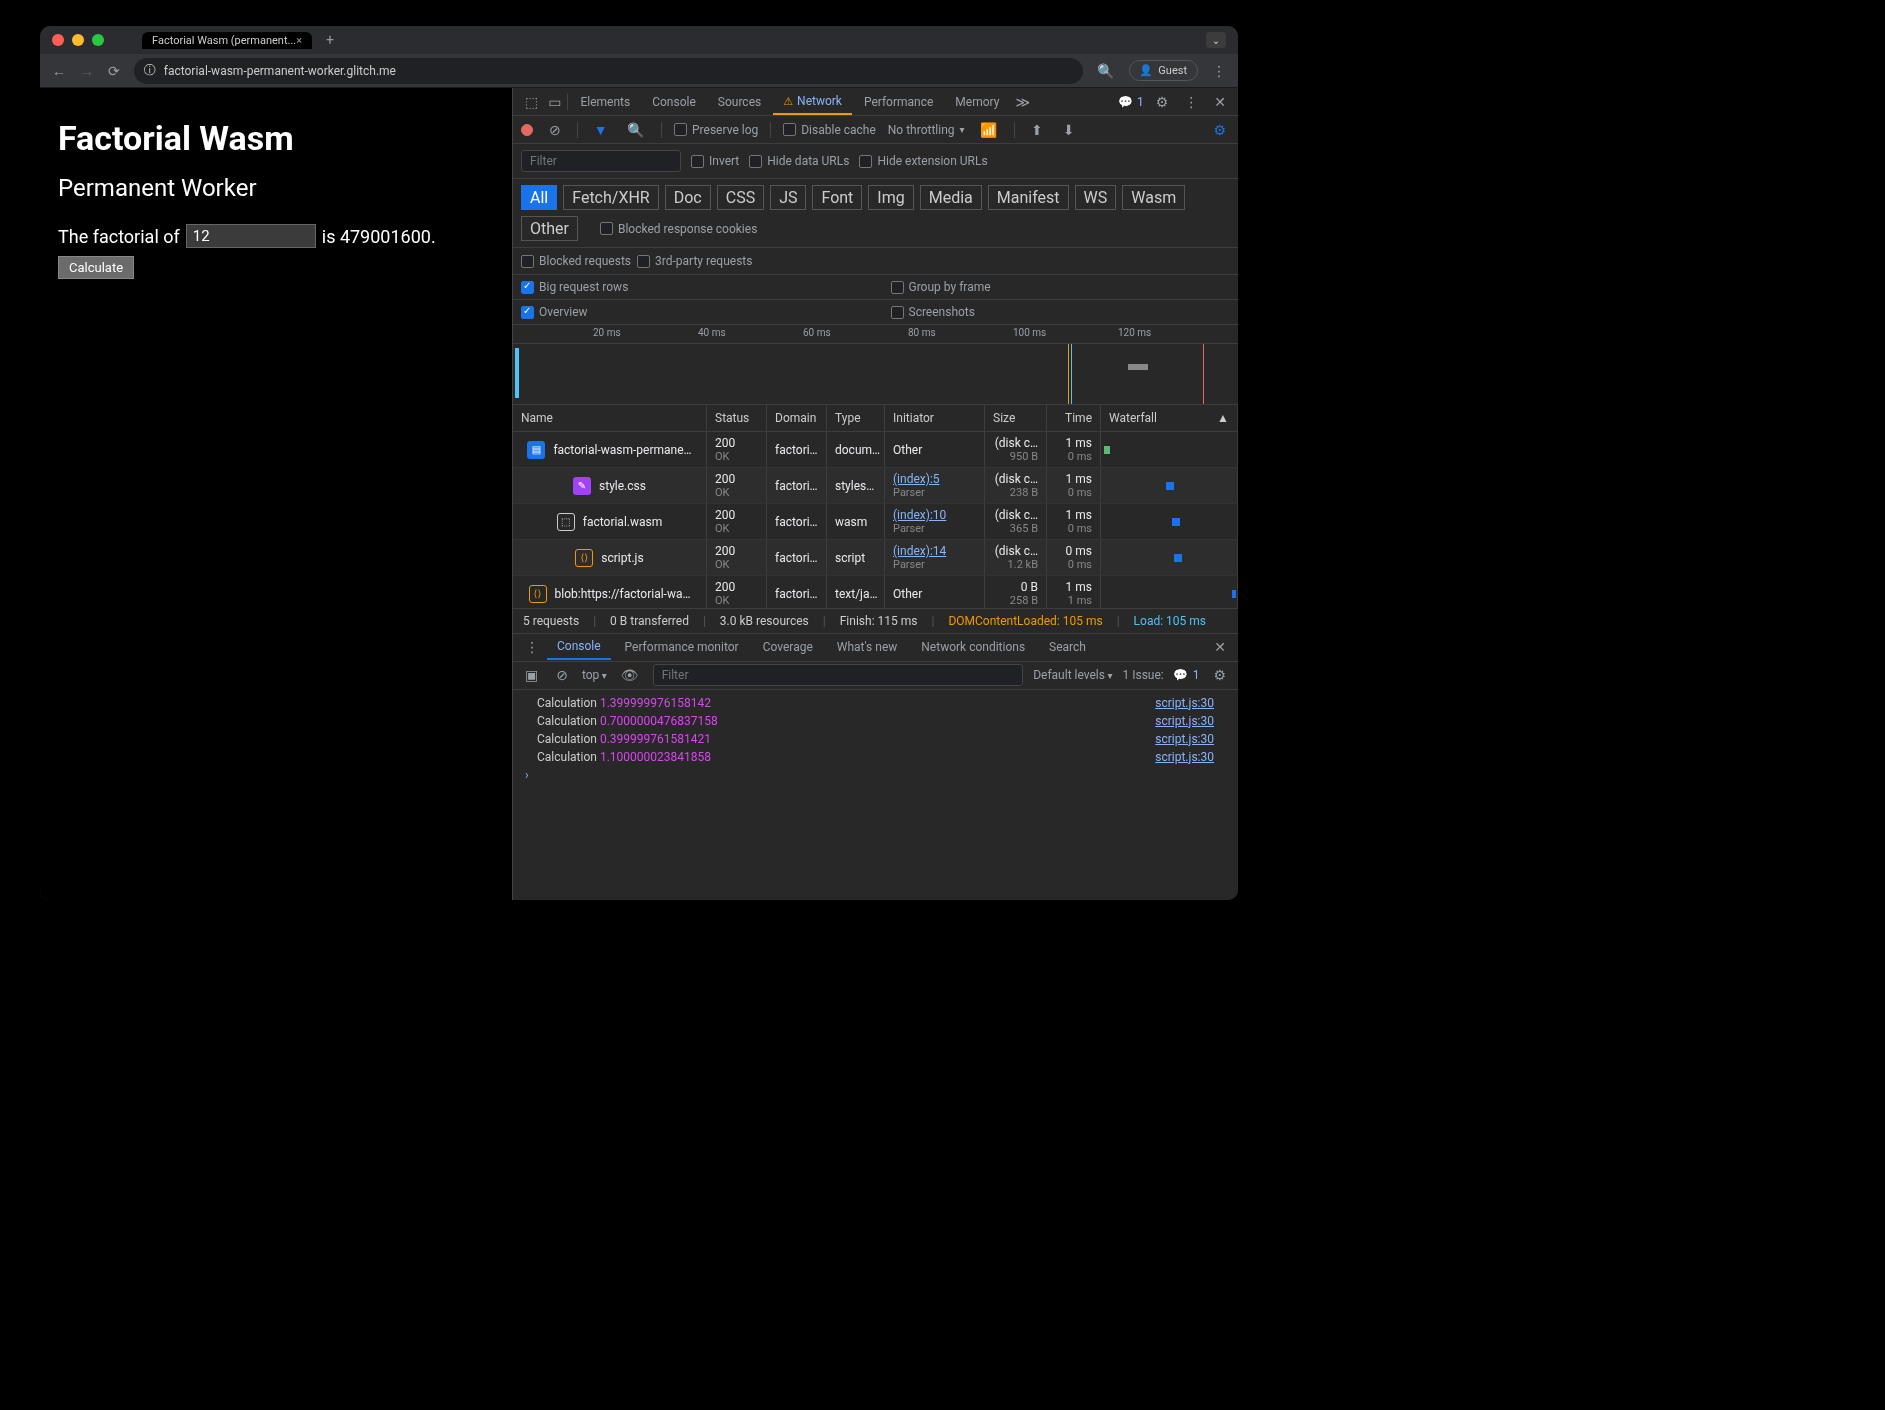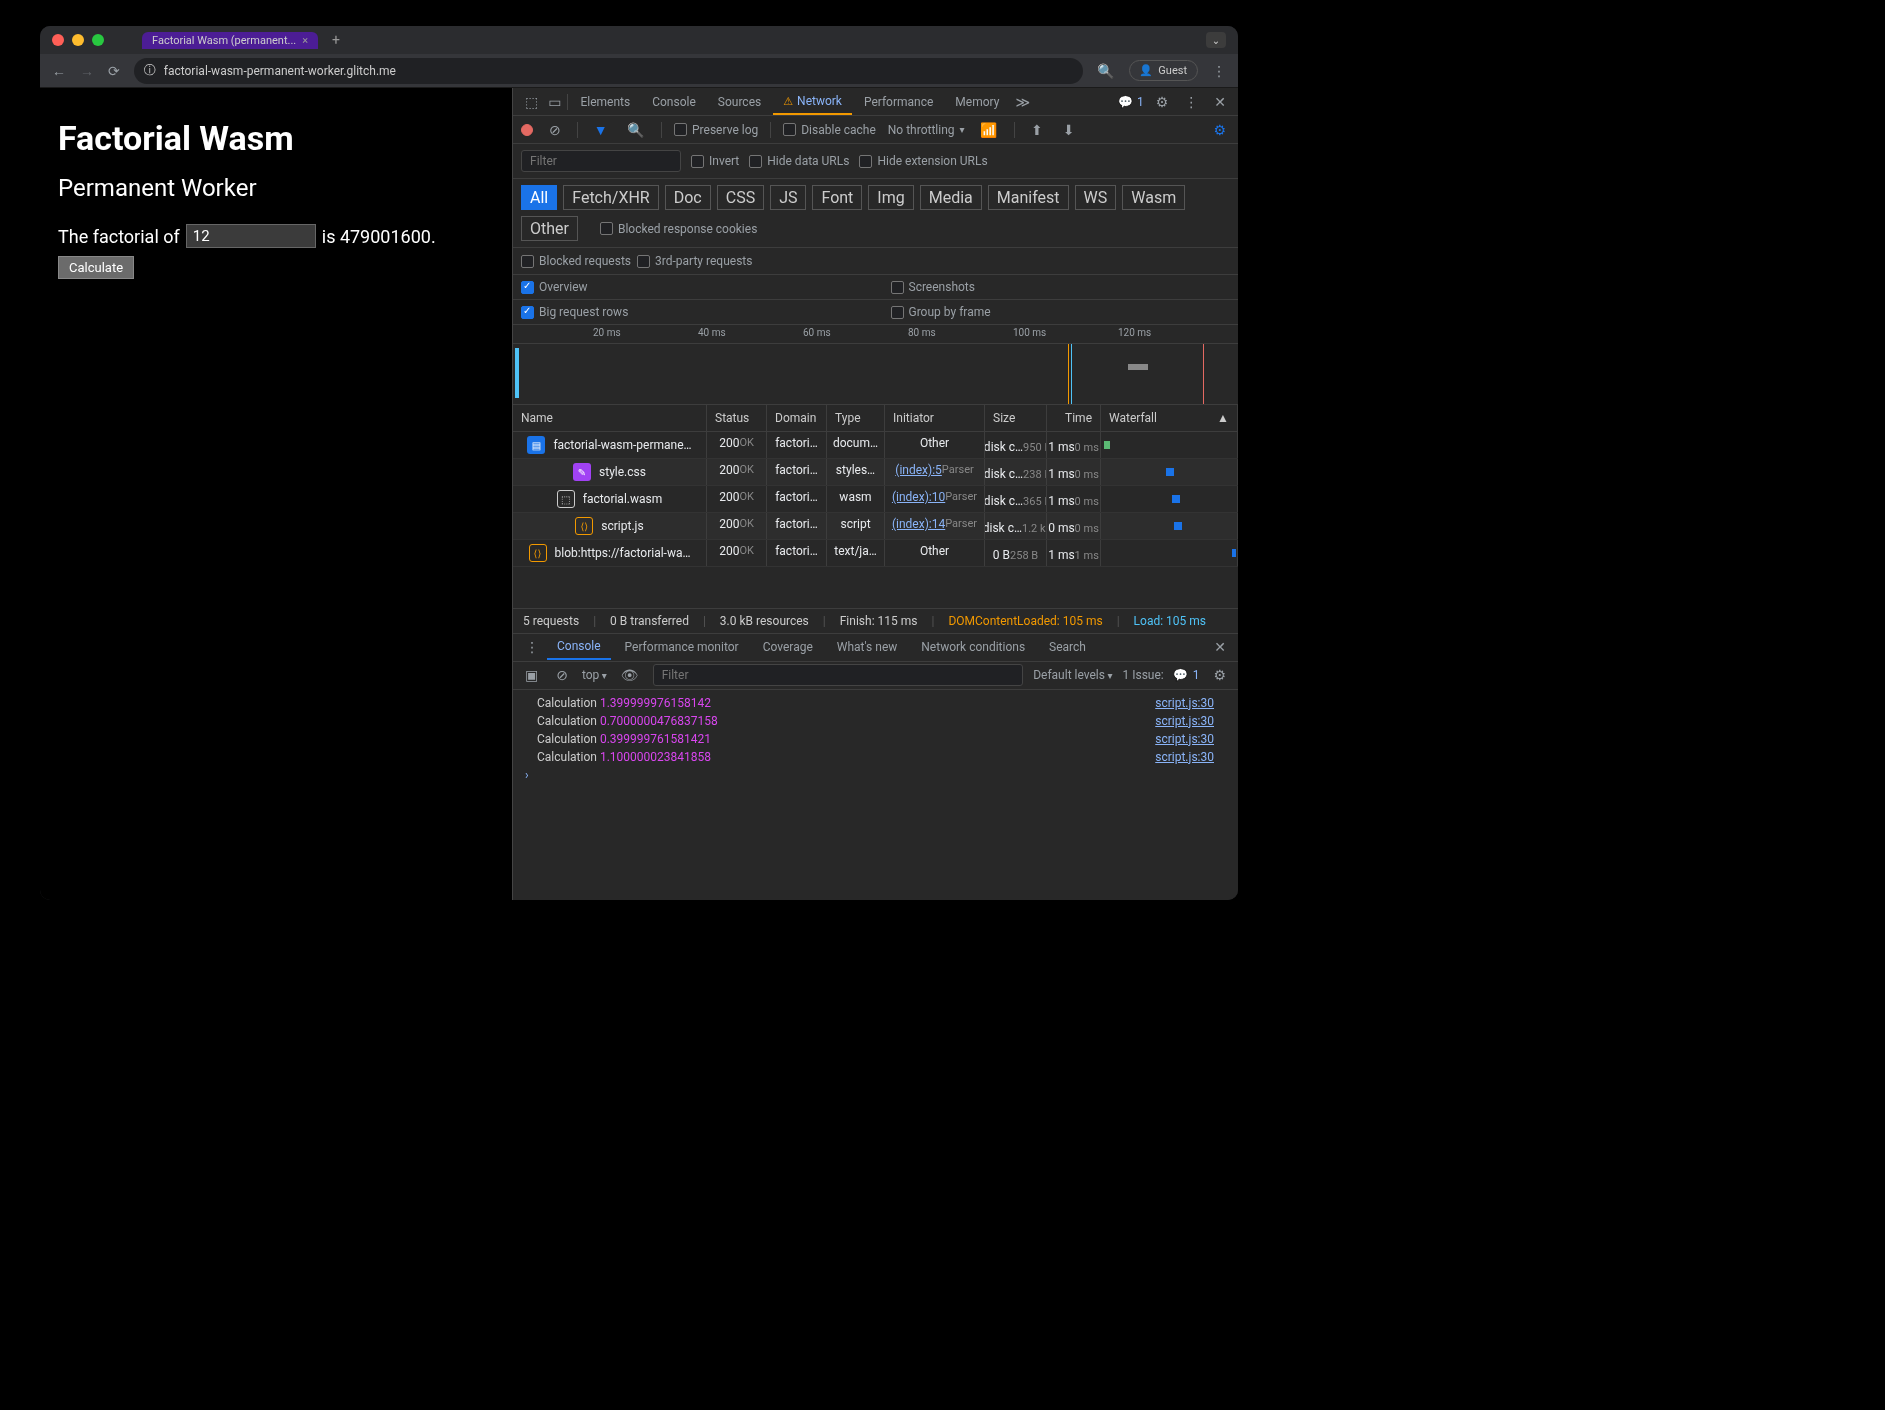--- a/index.html
+++ b/index.html
@@ -3,21 +3,21 @@
 <meta charset="utf-8">
 <style>
 *{margin:0;padding:0;box-sizing:border-box;font-family:-apple-system,BlinkMacSystemFont,"Segoe UI",Roboto,sans-serif}
 body{background:#000;width:1273px;height:952px;overflow:hidden;color:#e8eaed;font-size:13px}
 .window{position:absolute;top:26px;left:40px;width:1198px;height:874px;background:#202124;border-radius:10px;overflow:hidden;display:flex;flex-direction:column}
 .titlebar{height:28px;background:#2b2c2f;display:flex;align-items:center;padding:0 12px;gap:8px}
 .traffic{display:flex;gap:8px}
 .dot{width:12px;height:12px;border-radius:50%}
 .red{background:#ff5f57}.yellow{background:#febc2e}.green{background:#28c840}
 .tab-strip{height:20px;display:flex;align-items:center;margin-left:30px;gap:6px}
-.tab{background:#4c1d95;padding:2px 10px;border-radius:6px 6px 0 0;font-size:11px;color:#ccc;display:flex;align-items:flex-end;gap:6px}
+.tab{background:#000000;padding:2px 10px;border-radius:6px 6px 0 0;font-size:11px;color:#ccc;display:flex;align-items:flex-end;}
 .tab-close{color:#999;cursor:pointer}
 .tab-new{color:#999;font-size:14px;margin-left:8px;cursor:pointer}
 .collapse-btn{margin-left:auto;width:20px;height:16px;background:#3c3c3c;border-radius:4px;display:flex;align-items:center;justify-content:center;color:#ccc;font-size:10px}
 .toolbar{height:34px;background:#35363a;display:flex;align-items:center;padding:0 12px;gap:14px;border-bottom:1px solid #1a1a1a}
 .nav-icon{color:#9aa0a6;font-size:14px;cursor:pointer}
 .addr{flex:1;background:#202124;border-radius:14px;height:26px;display:flex;align-items:center;padding:0 10px;color:#ccc;font-size:12px;gap:8px}
 .guest-btn{border:1px solid #555;border-radius:14px;padding:3px 10px;font-size:11px;color:#ccc;display:flex;align-items:center;gap:5px}
 .content{flex:1;display:flex;overflow:hidden}
 .page{width:472px;background:#000;padding:30px 18px;color:#fff}
 .page h1{font-size:34px;font-weight:700;margin-bottom:16px}
@@ -50,21 +50,21 @@
 .timeline{height:80px;border-bottom:1px solid #3d3d3d;position:relative;background:#282828}
 .tl-ticks{display:flex;height:18px;font-size:10px;color:#9aa0a6}
 .tl-tick{position:absolute;top:2px}
 .tl-body{position:absolute;top:18px;bottom:0;left:0;right:0;border-top:1px solid #3d3d3d}
 .tl-line{position:absolute;top:0;bottom:0;width:1px}
 .net-table{flex:1;overflow:auto;min-height:180px}
 .nt-head{display:flex;background:#282828;border-bottom:1px solid #3d3d3d;position:sticky;top:0}
 .nt-head>div{padding:6px 8px;font-size:12px;color:#ccc;border-right:1px solid #3d3d3d}
 .nt-row{display:flex;border-bottom:1px solid #333;font-size:12px}
 .nt-row:nth-child(even){background:#2d2d2d}
-.nt-row>div{padding:4px 8px;border-right:1px solid #3d3d3d;overflow:hidden;text-overflow:ellipsis;white-space:nowrap;display:flex;justify-content:center}
+.nt-row>div{padding:4px 8px;border-right:1px solid #3d3d3d;overflow:hidden;text-overflow:ellipsis;white-space:nowrap;display:flex;flex-direction:column;justify-content:center}
 .c-name{width:194px;flex-direction:row!important;align-items:center;gap:8px}
 .c-status{width:60px}.c-domain{width:60px}.c-type{width:58px}.c-init{width:100px}.c-size{width:62px;text-align:left;align-items:flex-end}.c-time{width:54px;text-align:right;align-items:flex-end}.c-wf{flex:1;position:relative}
 .file-icon{width:18px;height:18px;border-radius:3px;display:flex;align-items:center;justify-content:center;font-size:10px;flex-shrink:0}
 .fi-doc{background:#1a73e8;color:#fff}.fi-css{background:#a142f4;color:#fff}.fi-wasm{border:1px solid #ccc;color:#ccc}.fi-js{border:1px solid #f29900;color:#f29900}
 .sub{color:#888;font-size:11px}
 .link{color:#8ab4f8;text-decoration:underline;cursor:pointer}
 .wf-bar{position:absolute;height:8px;top:50%;transform:translateY(-50%);background:#5bb974}
 .wf-bar2{background:#1a73e8}
 .summary{height:26px;border-top:1px solid #3d3d3d;border-bottom:1px solid #3d3d3d;display:flex;align-items:center;padding:0 10px;gap:14px;font-size:12px;color:#ccc}
 .summary .sep{color:#555}
@@ -216,41 +216,41 @@
         <label class="net-lbl">
             <span class="chk"></span>
             <span>3rd-party requests</span>
           </label>
       </div>
 
       <div class="opt-row">
         <div>
             <label class="net-lbl">
               <span class="chk on"></span>
+              <span>Big request rows</span>
+            </label>
+          </div>
+        <div>
+            <label class="net-lbl">
+              <span class="chk"></span>
+              <span>Group by frame</span>
+            </label>
+          </div>
+      </div>
+      <div class="opt-row">
+        <div>
+            <label class="net-lbl">
+              <span class="chk on"></span>
               <span>Overview</span>
             </label>
           </div>
         <div>
             <label class="net-lbl">
               <span class="chk"></span>
               <span>Screenshots</span>
-            </label>
-          </div>
-      </div>
-      <div class="opt-row">
-        <div>
-            <label class="net-lbl">
-              <span class="chk on"></span>
-              <span>Big request rows</span>
-            </label>
-          </div>
-        <div>
-            <label class="net-lbl">
-              <span class="chk"></span>
-              <span>Group by frame</span>
             </label>
           </div>
       </div>
 
       <div class="timeline">
         <div class="tl-ticks">
           <span class="tl-tick" style="left:80px">20 ms</span>
           <span class="tl-tick" style="left:185px">40 ms</span>
           <span class="tl-tick" style="left:290px">60 ms</span>
           <span class="tl-tick" style="left:395px">80 ms</span>

